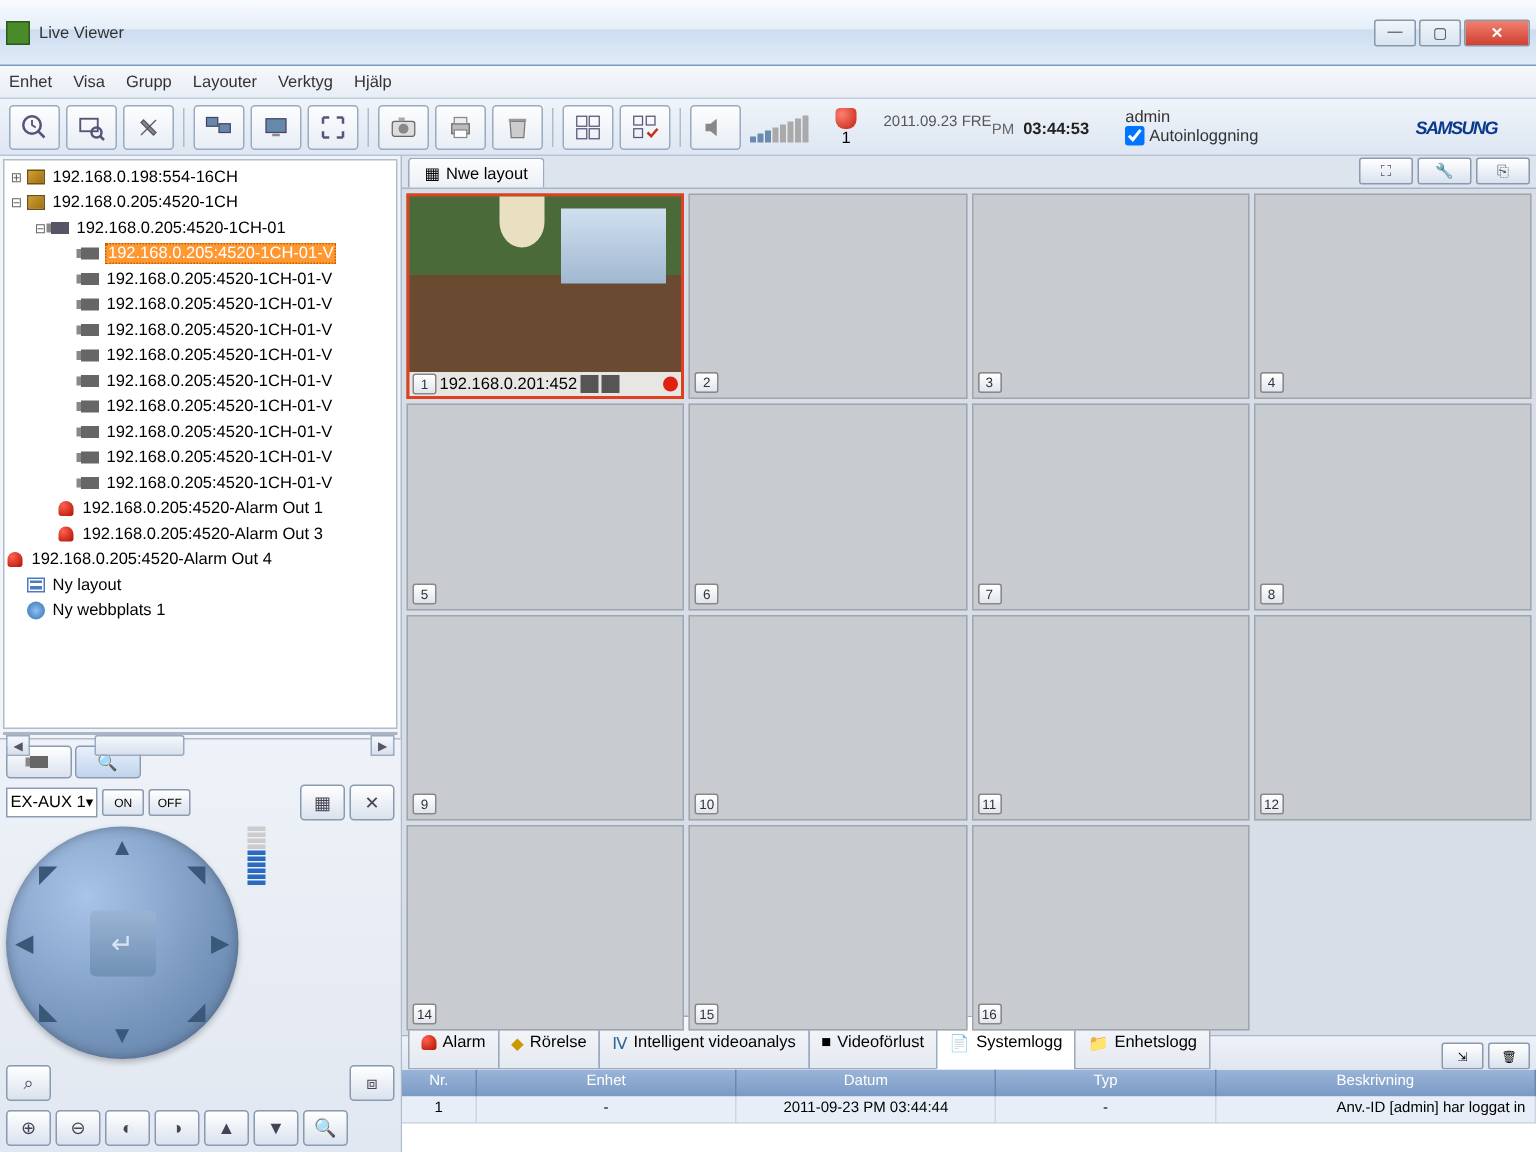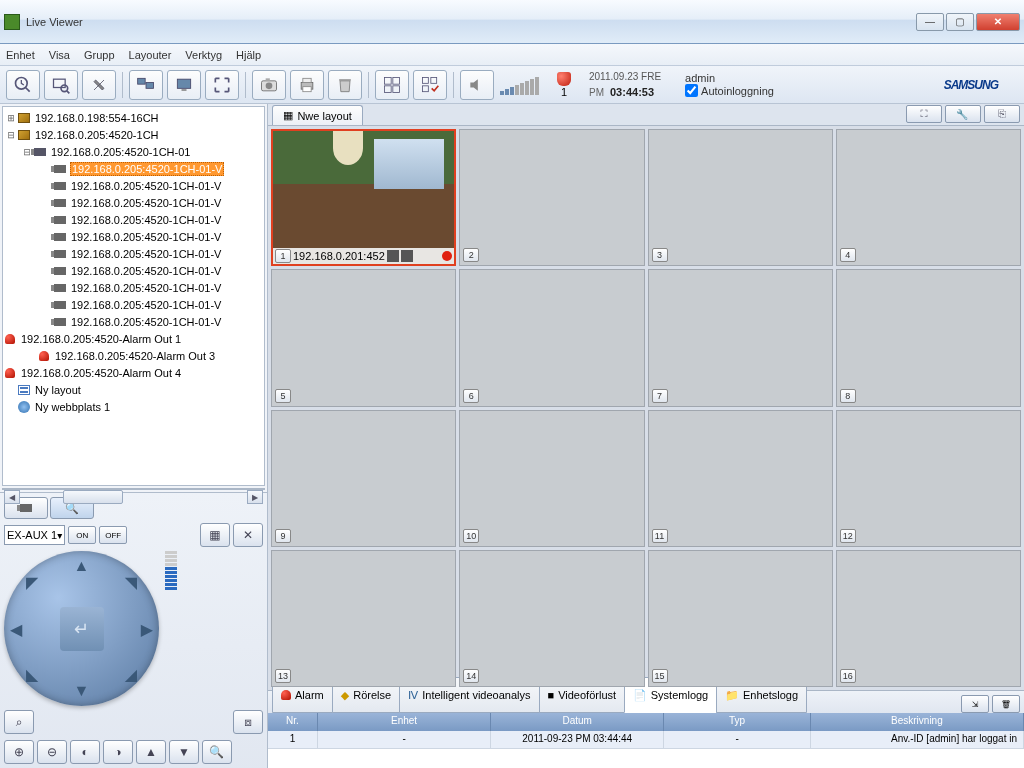--- a/index.html
+++ b/index.html
@@ -20,21 +20,21 @@
 
 .toolbar { height: 38px; background: linear-gradient(to bottom, #f0f4fa, #dde6f2); display: flex; align-items: center; padding: 0 6px; gap: 4px; border-bottom: 1px solid #b8c4d4; }
 .tbtn { width: 34px; height: 30px; border: 1px solid #9aacc0; background: linear-gradient(to bottom, #fdfdfd, #e8eef6); border-radius: 3px; display: flex; align-items: center; justify-content: center; }
 .tbtn svg { width: 20px; height: 20px; }
 .tsep { width: 1px; height: 26px; background: #b0bccc; margin: 0 2px; }
 .vol-bars { display: flex; align-items: flex-end; gap: 1px; height: 20px; margin-left: 2px; }
 .vol-bars span { width: 4px; background: #6a8ab0; }
 .vol-bars span:nth-child(1){height:4px} .vol-bars span:nth-child(2){height:6px} .vol-bars span:nth-child(3){height:8px} .vol-bars span:nth-child(4){height:10px;background:#aaa} .vol-bars span:nth-child(5){height:12px;background:#aaa} .vol-bars span:nth-child(6){height:14px;background:#aaa} .vol-bars span:nth-child(7){height:16px;background:#aaa} .vol-bars span:nth-child(8){height:18px;background:#aaa}
 .alarm-ind { display:flex; flex-direction:column; align-items:center; margin: 0 14px; }
 .alarm-ind .dot { width:14px; height:14px; background: radial-gradient(circle at 30% 30%, #ff8070, #c02010); border-radius: 3px 3px 6px 6px; }
-.datetime { display:flex; flex-direction:column; align-items:flex-start; margin-right:20px; }
+.datetime { display:flex; flex-direction:row; align-items:flex-start; margin-right:20px; }
 .datetime .d { color:#555; font-size:10px; }
 .datetime .t { font-weight:bold; font-size:15px; color:#222; }
 .datetime .t small { font-size:10px; font-weight:normal; margin-right:6px; color:#666; }
 .userbox { display:flex; flex-direction:column; font-size:10px; color:#333; margin-right:12px; }
 .userbox label { display:flex; align-items:center; gap:3px; }
 .brand { margin-left:auto; margin-right:20px; color:#0a3a8a; font-weight:bold; font-style:italic; font-size:12px; letter-spacing:-1px; }
 
 
 .body { display:flex; height: calc(768px - 28px - 22px - 38px); }
 .left { width: 268px; display:flex; flex-direction:column; background:#f0f3f8; border-right:1px solid #b0bccc; }
@@ -319,21 +319,21 @@
             <span class="cam"></span>
           </span>
           <span class="lbl">192.168.0.205:4520-1CH-01-V</span>
         </div>
       <div class="tree-node" style="padding-left:50px">
           <span class="ico">
             <span class="cam"></span>
           </span>
           <span class="lbl">192.168.0.205:4520-1CH-01-V</span>
         </div>
-      <div class="tree-node" style="">
+      <div class="tree-node" style="padding-left:34px">
           <span class="ico">
             <span class="alarm"></span>
           </span>
           <span class="lbl">192.168.0.205:4520-Alarm Out 1</span>
         </div>
       <div class="tree-node" style="padding-left:34px">
           <span class="ico">
             <span class="alarm"></span>
           </span>
           <span class="lbl">192.168.0.205:4520-Alarm Out 3</span>
@@ -483,23 +483,20 @@
       <div class="cell">
           <span class="cell-num">10</span>
         </div>
       <div class="cell">
           <span class="cell-num">11</span>
         </div>
       <div class="cell">
           <span class="cell-num">12</span>
         </div>
       <div class="cell">
-          <span class="cell-num">13</span>
-        </div>
-      <div class="cell">
           <span class="cell-num">14</span>
         </div>
       <div class="cell">
           <span class="cell-num">15</span>
         </div>
       <div class="cell">
           <span class="cell-num">16</span>
         </div>
     </div>
 

